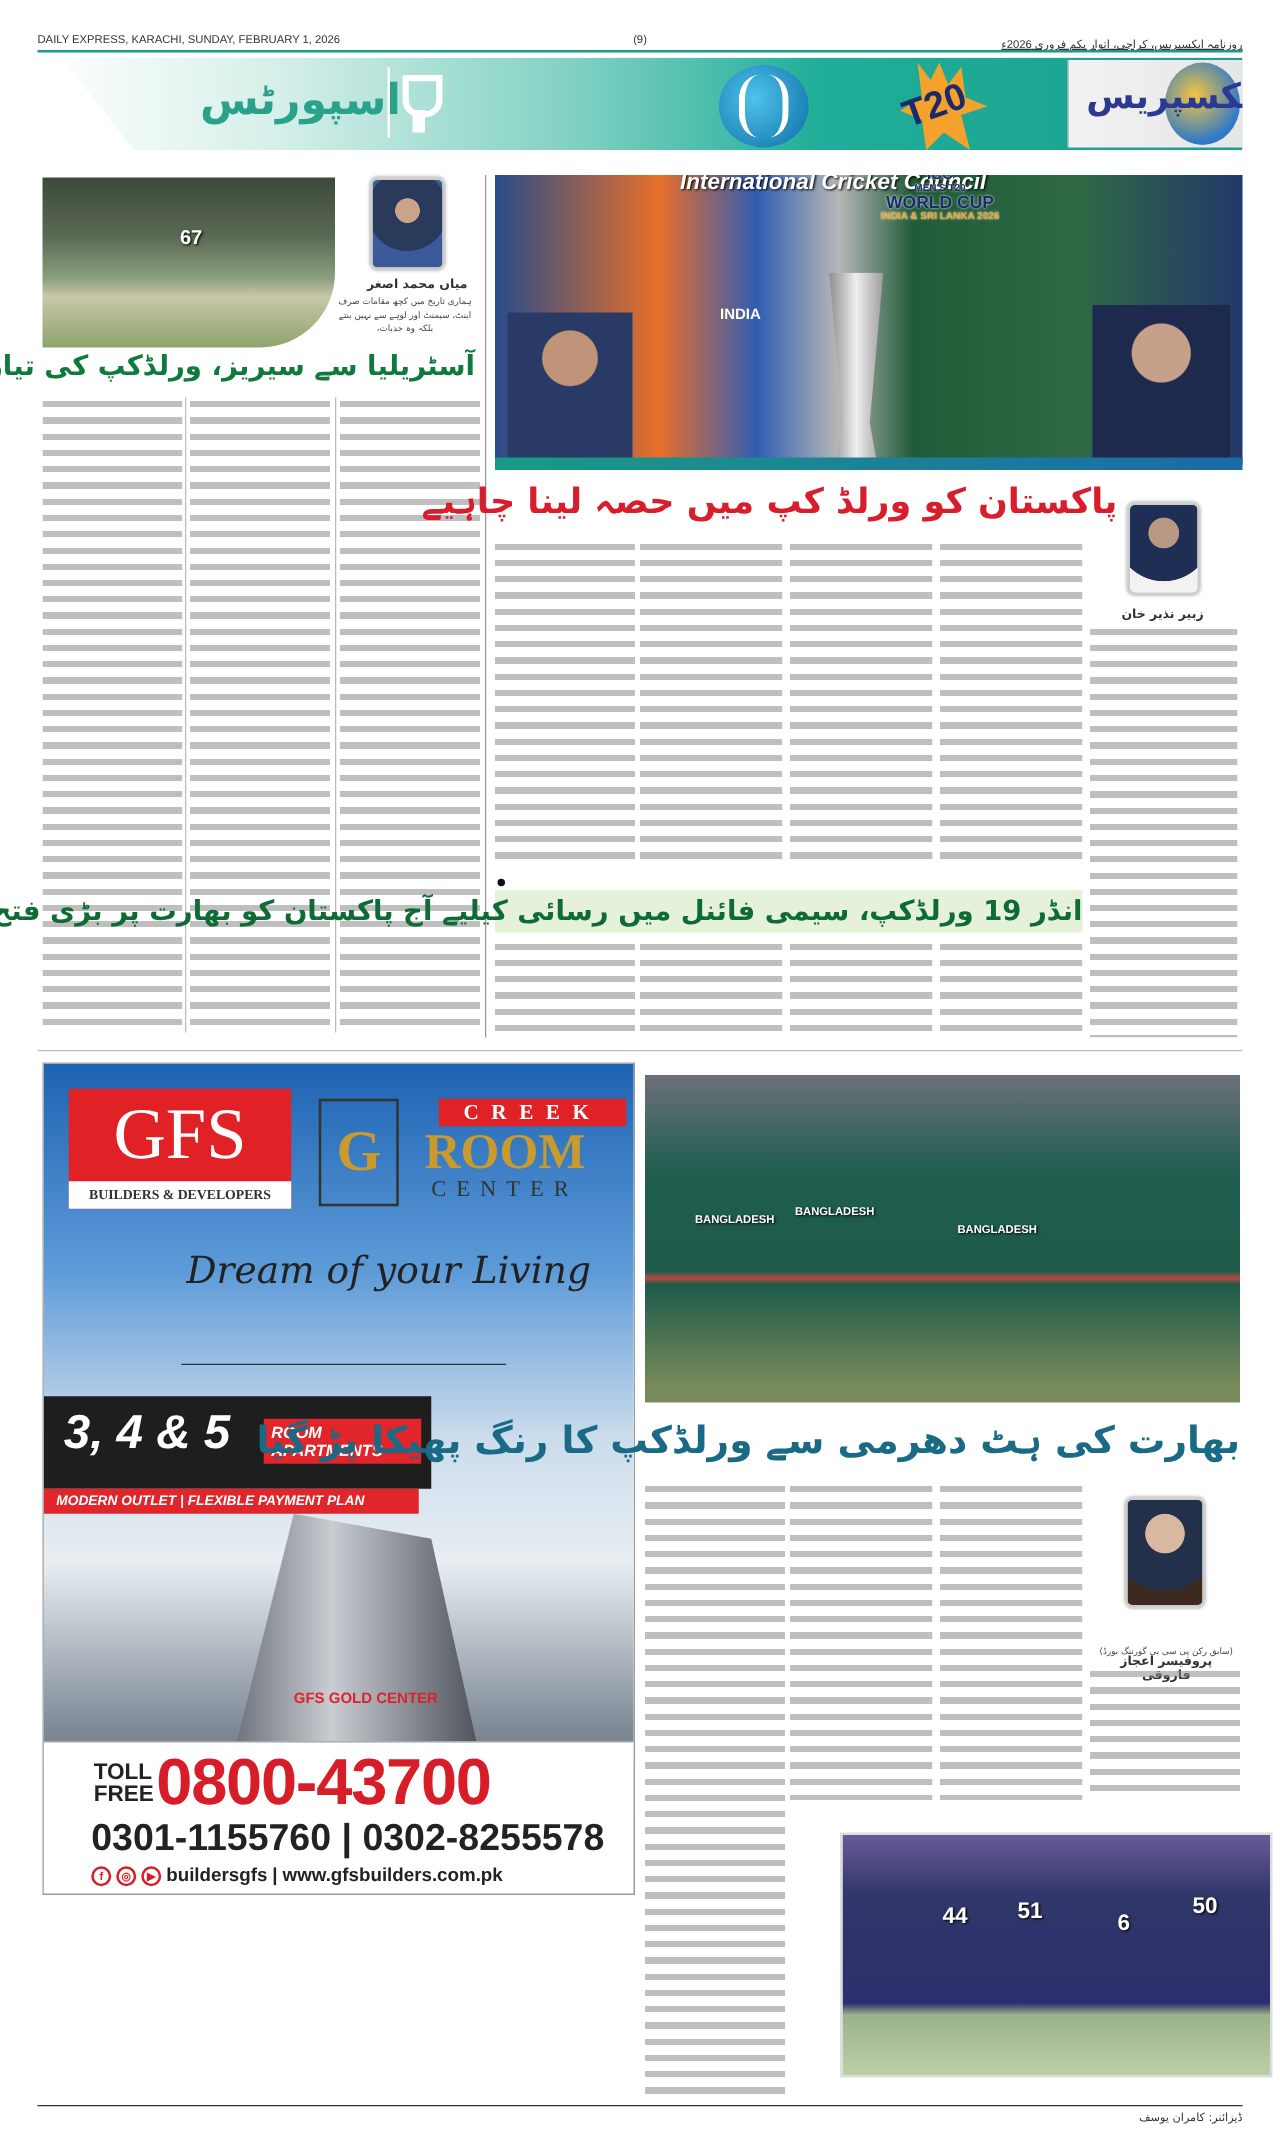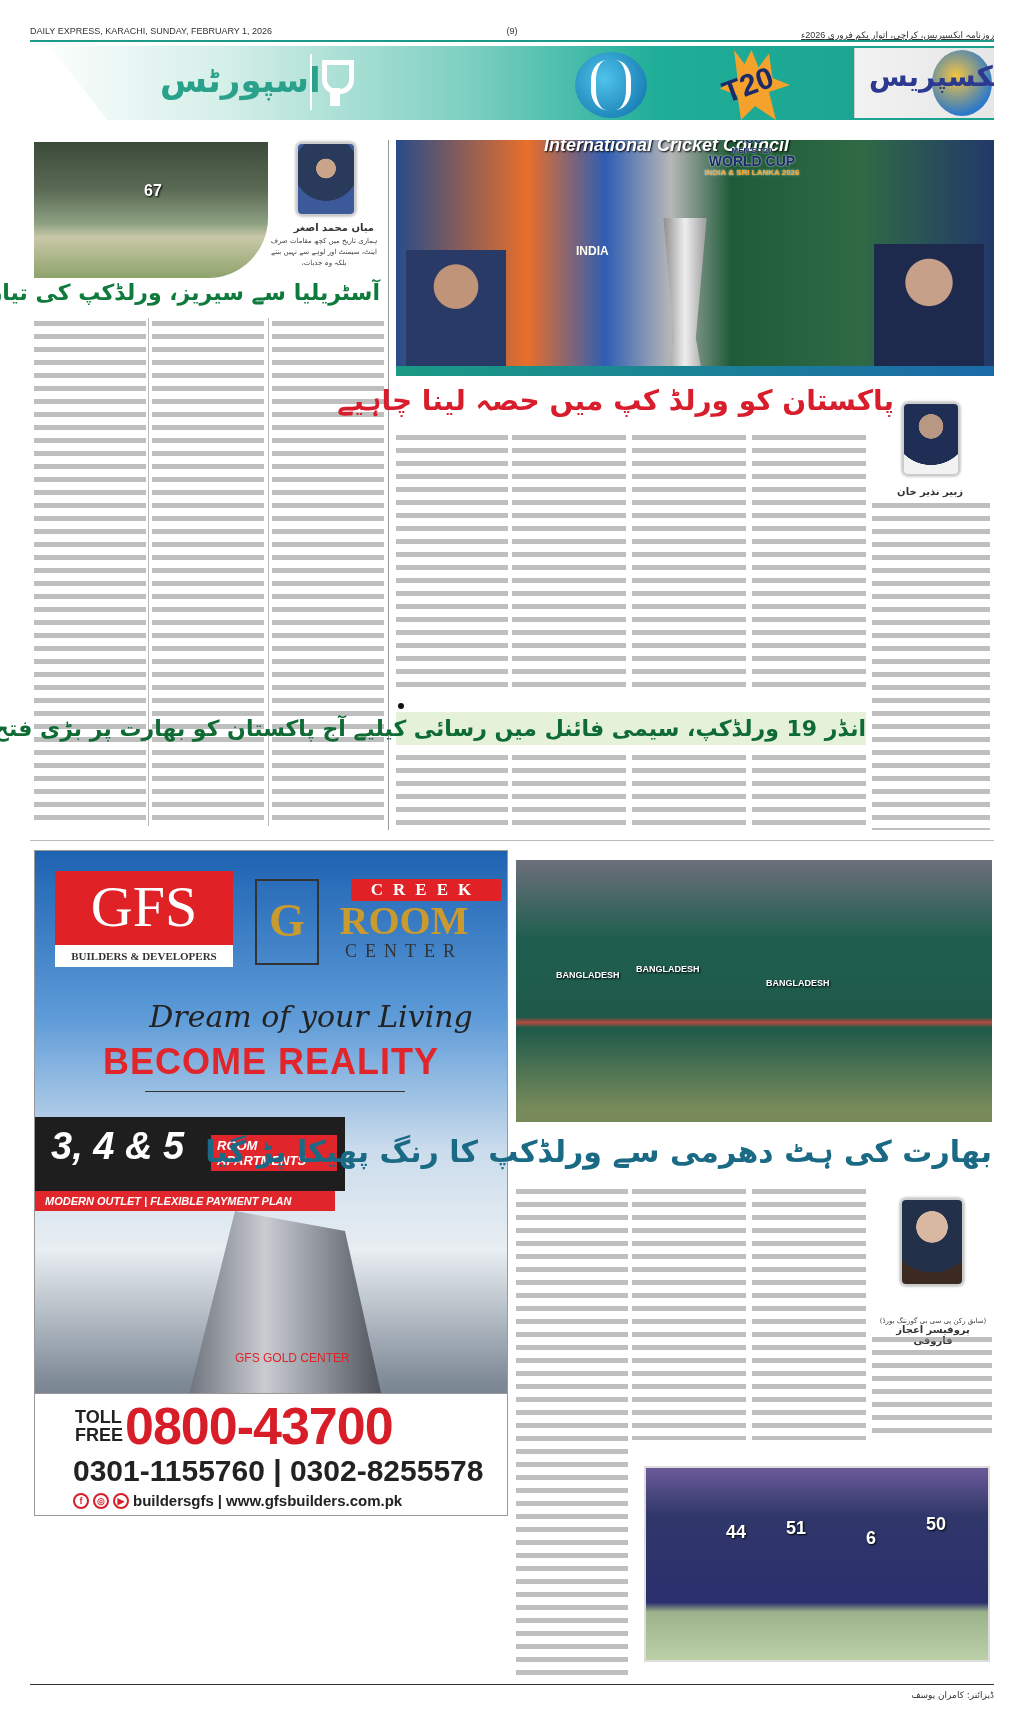--- a/index.html
+++ b/index.html
@@ -30,21 +30,21 @@
   #express-logo .name { position: absolute; left: 14px; top: 12px; font-size: 28px; font-weight: bold; color: #2b3990; direction: rtl; }
 
   
   .photo { position: absolute; overflow: hidden; }
   .ph-stadium-pk { background: linear-gradient(180deg, #3c4a3a 0%, #5b6a54 35%, #8da181 60%, #c8c8a8 70%, #8ea36c 100%); }
   .ph-portrait { background: radial-gradient(circle at 50% 35%, #c9a48a 0 18%, #2a3a5a 19% 60%, #3c5a9a 61%); border: 2px solid #ccc; border-radius: 6px; box-shadow: 0 0 3px #999; }
   .ph-portrait.grey { background: radial-gradient(circle at 50% 32%, #b89882 0 22%, #1f2e55 23% 70%, #f2f2f2 71%); }
   .ph-portrait.dark { background: radial-gradient(circle at 50% 32%, #d8b8a0 0 24%, #22304a 25% 70%, #3c2a20 71%); }
   .ph-main { background: linear-gradient(90deg, #284c8a 0%, #e86f2a 22%, #2f5db3 35%, #b7b7b7 46%, #1f5b38 56%, #2f6a45 78%, #22386a 100%); padding-left: 32px; }
   .ph-bangla { background: linear-gradient(180deg, #6d6f7a 0%, #1f5e4f 30%, #1e5a4a 60%, #b54a3e 62%, #1e5a4a 64%, #788a5a 95%); }
-  .ph-scotland { background: linear-gradient(180deg, #6a5a98 0%, #30376a 25%, #2b2f6d 70%, #9bb28a 75%, #bcd0a8 100%); border: 2px solid #ddd; }
+  .ph-scotland { background: linear-gradient(180deg, #6a5a98 0%, #30376a 25%, #2b2f6d 70%, #9bb28a 75%, #bcd0a8 100%); border: 2px solid #ddd; margin-left: 28px; }
 
   .photo .cap { position: absolute; color: #fff; font-family: "Liberation Sans", sans-serif; font-weight: bold; text-shadow: 1px 1px 2px #000; }
 
   .byline-name { position: absolute; font-size: 10px; font-weight: bold; color: #333; text-align: center; direction: rtl; }
   .byline-sub { position: absolute; font-size: 7px; color: #444; text-align: center; direction: rtl; line-height: 11px; }
 
   .headline { position: absolute; direction: rtl; text-align: center; font-weight: bold; white-space: nowrap; }
   .hl-green { color: #0e7a3c; font-size: 22px; }
   .hl-red { color: #d81e2c; font-size: 28px; margin-left: 28px; }
   .hl-u19 { color: #0e6b34; font-size: 22px; background: #e5f1d9; padding: 4px 0; }
@@ -67,21 +67,21 @@
   #creek-logo .gold { position: absolute; left: 74px; top: 20px; width: 150px; color: #c99a2e; font-family: "Liberation Serif", serif; font-size: 40px; font-weight: bold; text-align: center; line-height: 44px; }
   #creek-logo .center { position: absolute; left: 74px; top: 62px; width: 150px; color: #333; font-family: "Liberation Serif", serif; font-size: 18px; letter-spacing: 8px; text-align: center; }
   #ad-script { position: absolute; left: 0; width: 100%; top: 148px; text-align: center; font-family: "DejaVu Serif", serif; font-style: italic; font-size: 30px; color: #222; margin-left: 40px; }
   #ad-reality { position: absolute; left: 0; width: 100%; top: 190px; text-align: center; font-family: "Liberation Sans", sans-serif; font-weight: bold; font-size: 36px; color: #e0262a; letter-spacing: 1px; }
   #ad-underline { position: absolute; left: 110px; width: 260px; top: 240px; height: 1px; background: #333; }
   #ad-rooms { position: absolute; left: 0; top: 266px; width: 310px; height: 74px; background: #1e1e1e; }
   #ad-rooms .num { position: absolute; left: 16px; top: 8px; color: #fff; font-family: "Liberation Sans", sans-serif; font-style: italic; font-weight: bold; font-size: 38px; }
   #ad-rooms .lbl { position: absolute; left: 176px; top: 18px; width: 126px; height: 36px; background: #e0262a; color: #fff; font-family: "Liberation Sans", sans-serif; font-style: italic; font-size: 13px; line-height: 15px; padding: 3px 6px; font-weight: bold; }
   #ad-outlet { position: absolute; left: 0; top: 340px; width: 300px; height: 20px; background: #e0262a; color: #fff; font-family: "Liberation Sans", sans-serif; font-style: italic; font-weight: bold; font-size: 11px; line-height: 20px; padding-left: 10px; }
   #ad-building { position: absolute; left: 150px; top: 360px; width: 200px; height: 200px; background: linear-gradient(90deg, #6a707a, #c9ccd1 40%, #8a8f98 70%, #4d5058); clip-path: polygon(25% 0, 80% 10%, 100% 100%, 0 100%); }
-  #ad-gfsign { position: absolute; left: 200px; top: 500px; color: #e02227; font-weight: normal; font-size: 12px; font-family: "Liberation Sans", sans-serif; }
+  #ad-gfsign { position: absolute; left: 200px; top: 500px; color: #e02227; font-weight: bold; font-size: 12px; font-family: "Liberation Sans", sans-serif; }
   #ad-contact { position: absolute; left: 0; bottom: 0; width: 100%; height: 122px; background: #fff; border-top: 1px solid #999; }
   #ad-contact .toll { position: absolute; left: 40px; top: 14px; font-family: "Liberation Sans", sans-serif; font-size: 18px; line-height: 18px; font-weight: bold; color: #222; }
   #ad-contact .tollnum { position: absolute; left: 90px; top: 2px; font-family: "Liberation Sans", sans-serif; font-weight: bold; font-size: 52px; color: #d71e28; letter-spacing: -1px; }
   #ad-contact .phones { position: absolute; left: 38px; top: 60px; font-family: "Liberation Sans", sans-serif; font-weight: bold; font-size: 30px; color: #222; }
   #ad-contact .social { position: absolute; left: 38px; top: 98px; font-family: "Liberation Sans", sans-serif; font-weight: bold; font-size: 15px; color: #222; display: flex; align-items: center; gap: 4px; }
   .soc-ic { display: inline-block; width: 16px; height: 16px; border: 2px solid #d71e28; border-radius: 50%; color: #d71e28; font-size: 9px; text-align: center; line-height: 12px; }
 
   #footer-rule { left: 30px; top: 1684px; width: 964px; height: 1px; background: #333; }
   #designer { right: 30px; top: 1690px; font-size: 9px; color: #333; direction: rtl; }
 
@@ -196,21 +196,20 @@
     <div class="big">GFS</div>
     <div class="sub">BUILDERS &amp; DEVELOPERS</div>
   </div>
   <div id="creek-logo">
     <div class="mono">G</div>
     <div class="creek">CREEK</div>
     <div class="gold">ROOM</div>
     <div class="center">CENTER</div>
   </div>
   <div id="ad-script">Dream of your Living</div>
-  <div id="ad-reality">BECOME REALITY</div>
   <div id="ad-underline"></div>
   <div id="ad-rooms">
     <div class="num">3, 4 &amp; 5</div>
     <div class="lbl">
         <div>ROOM</div>
         <div>APARTMENTS</div>
       </div>
   </div>
   <div id="ad-outlet">MODERN OUTLET  |  FLEXIBLE PAYMENT PLAN</div>
   <div id="ad-building"></div>

